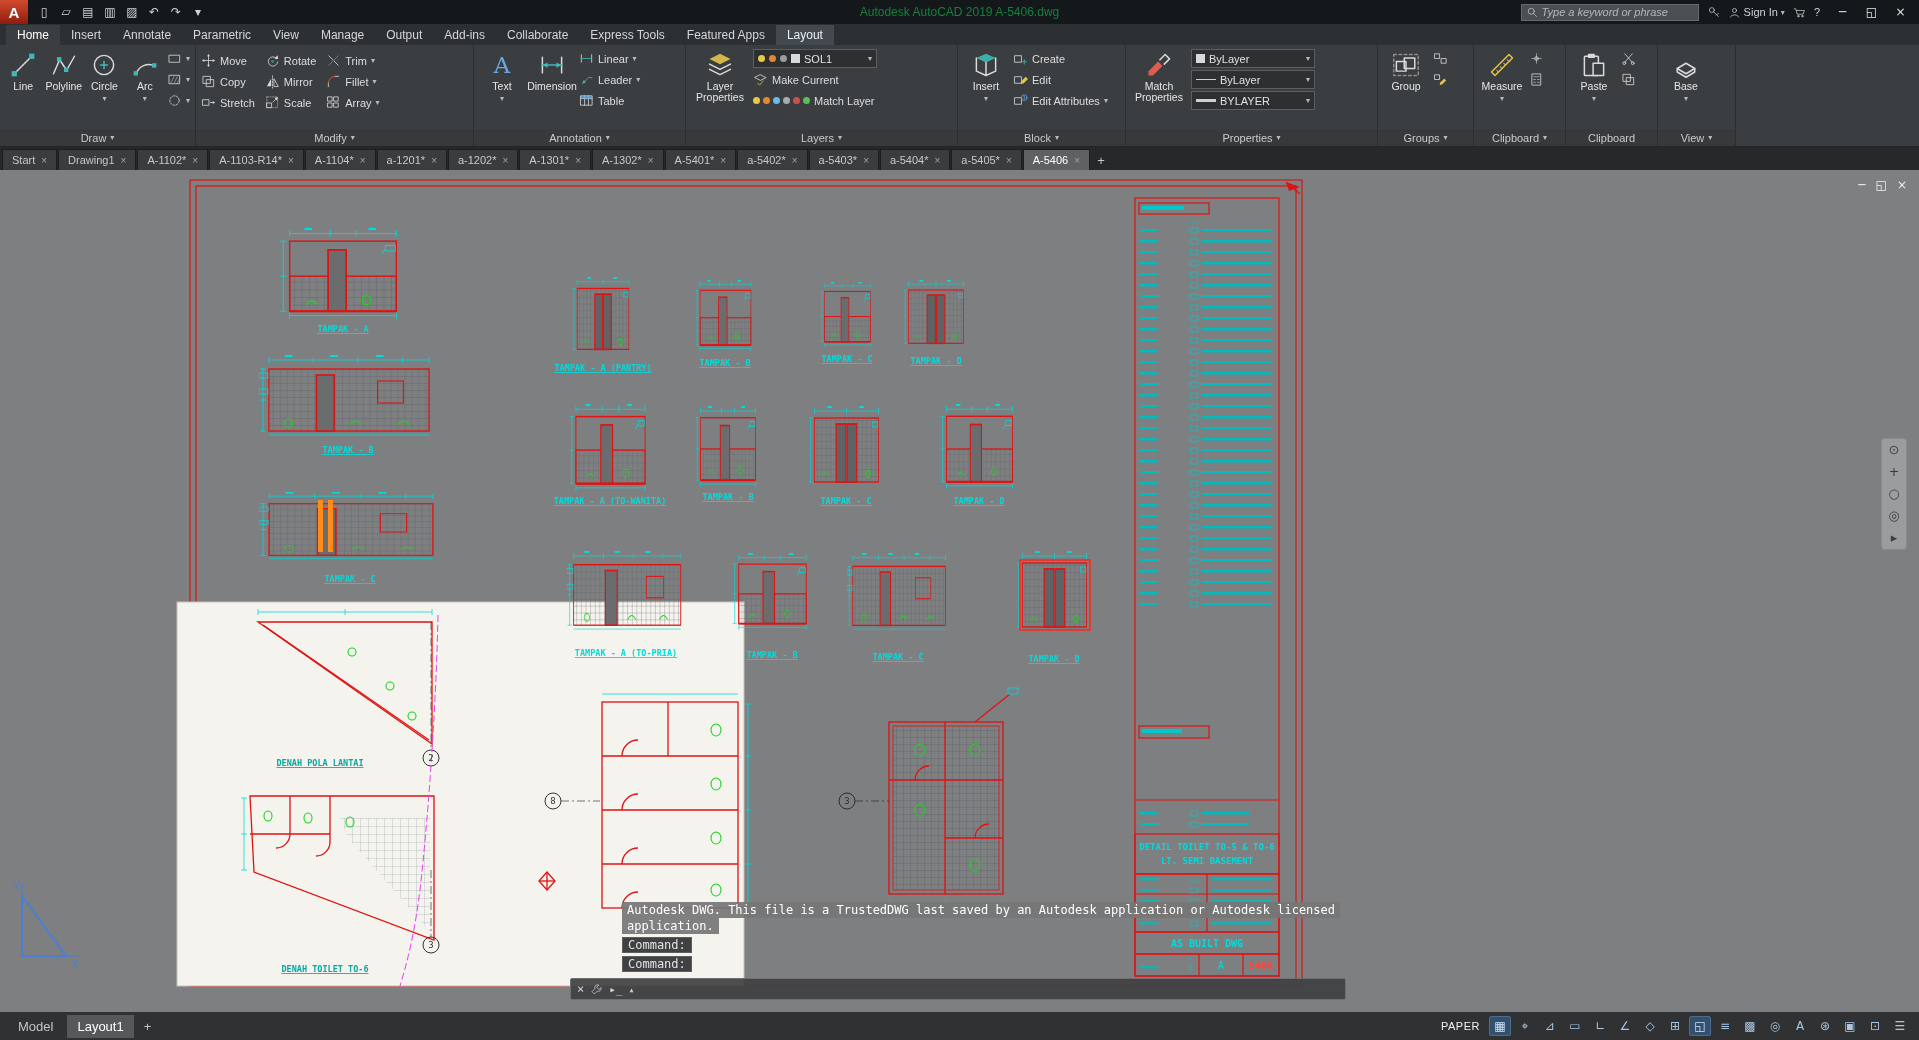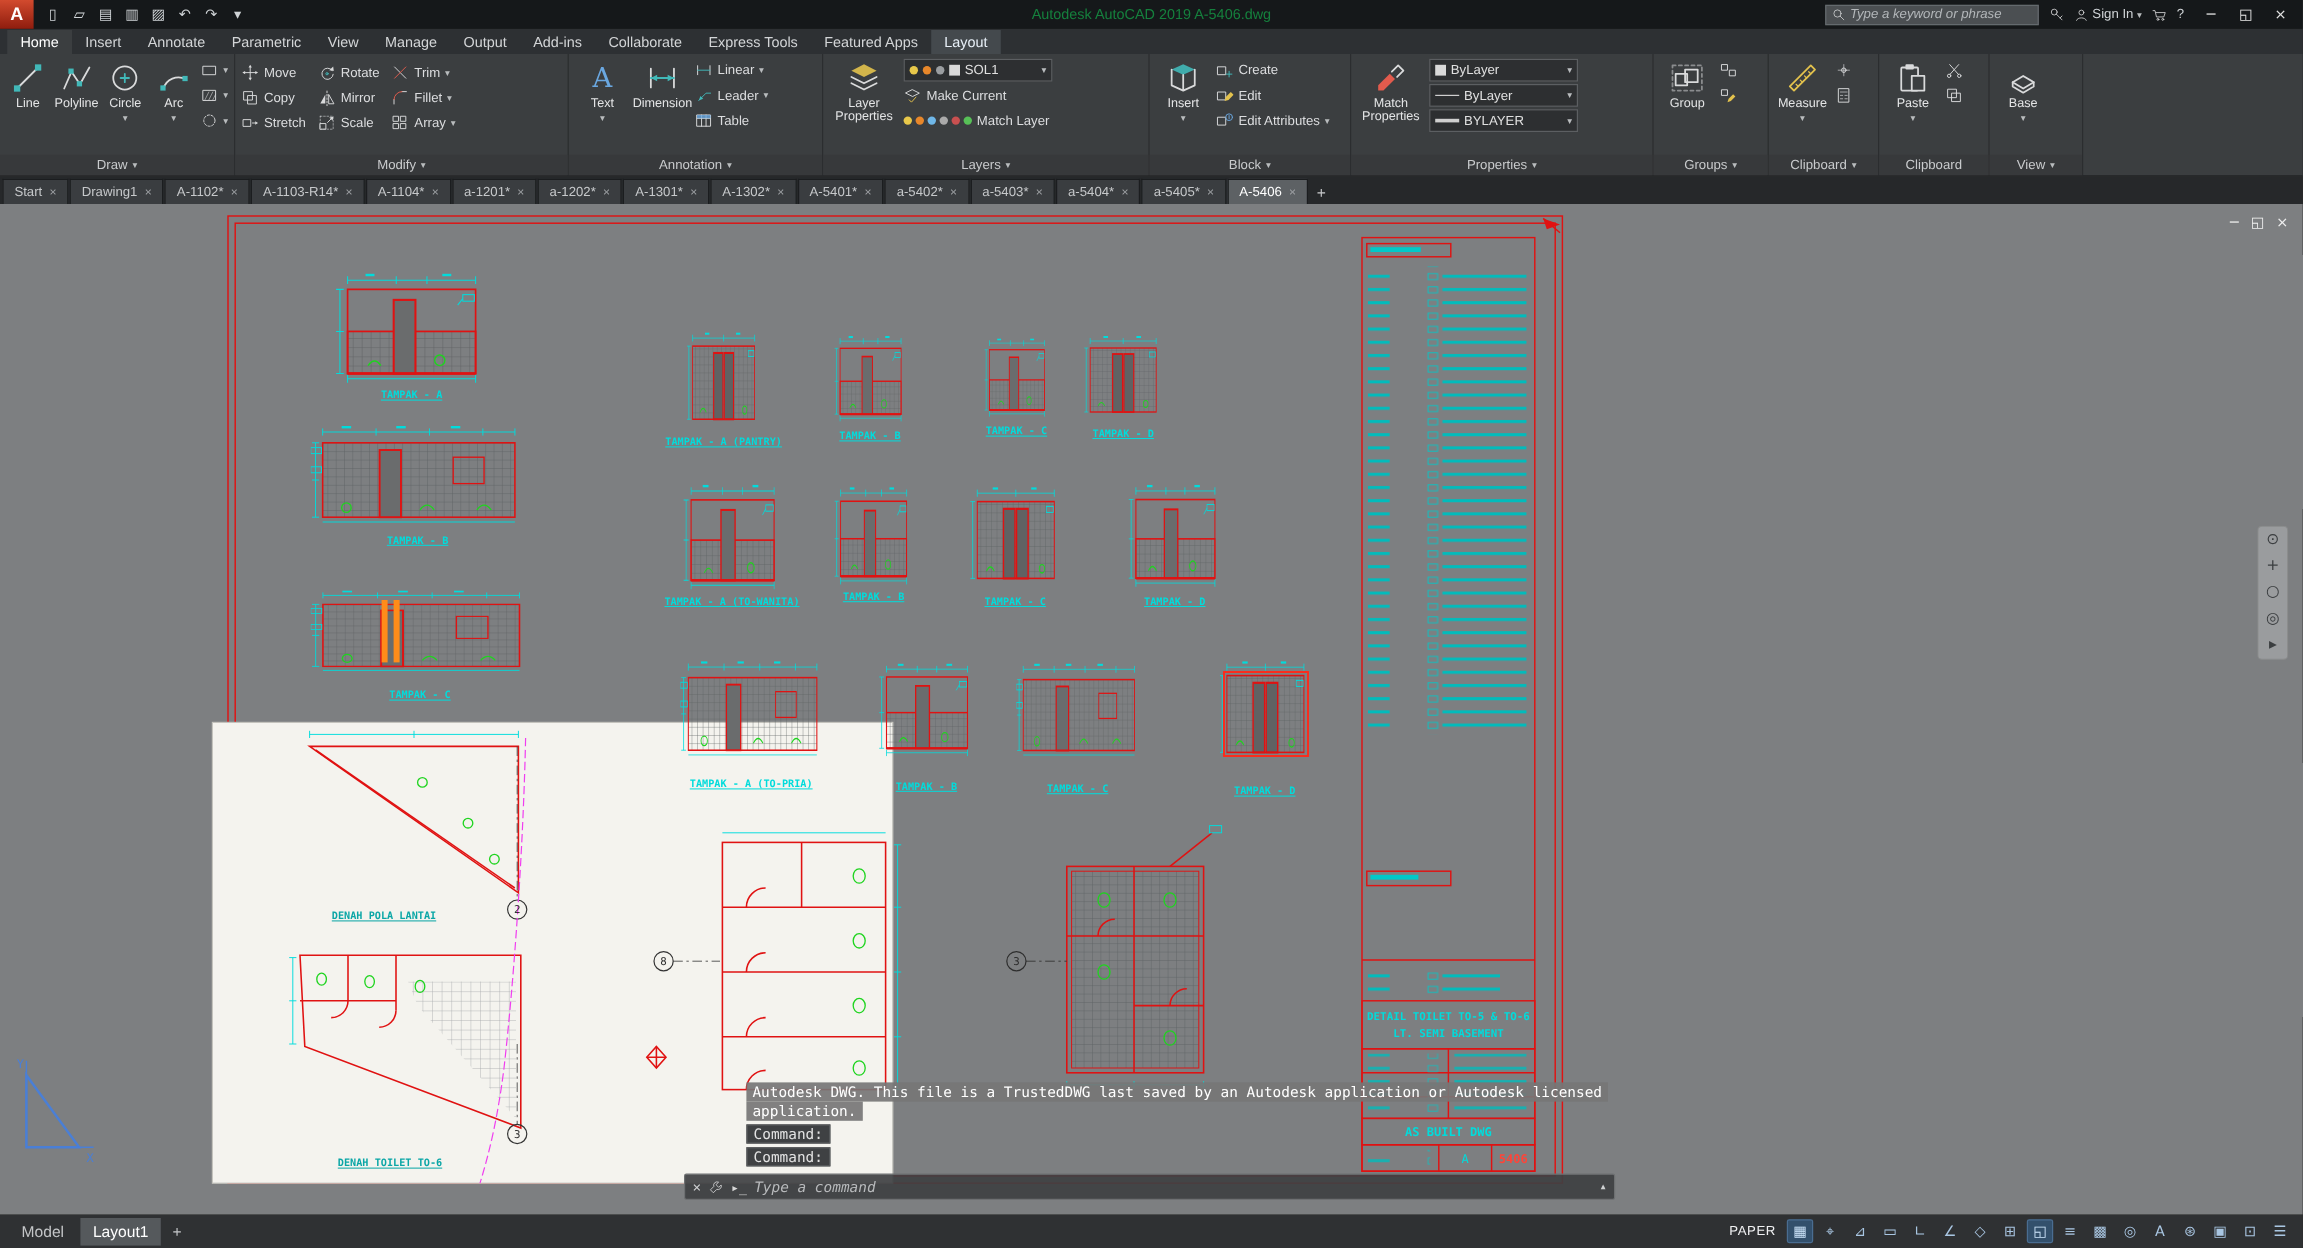--- a/index.html
+++ b/index.html
@@ -1036,21 +1036,20 @@
       <div class="cmd-chip">Command:</div>
       <div class="cmd-chip">Command:</div>
     </div>
 
     <div class="cmd-bar">
       <span class="cmd-x">×</span>
       <svg class="ic" width="13" height="13" viewBox="0 0 32 32">
           <path d="M21 5a7 7 0 0 0-9 9L5 21l6 6 7-7a7 7 0 0 0 9-9l-5 5-5-5z"></path>
         </svg>
       <span class="cmd-prompt">▸_</span>
-      <input class="cmd-input" placeholder="Type a command" style="">
       <span class="cmd-up">▴</span>
     </div>
   </div>
 
   <div class="statusbar">
     <span class="stab">Model</span>
     <span class="stab active">Layout1</span>
     <span class="stab-add">+</span>
     <div class="sb-right">
       <span class="paperlbl">PAPER</span>

